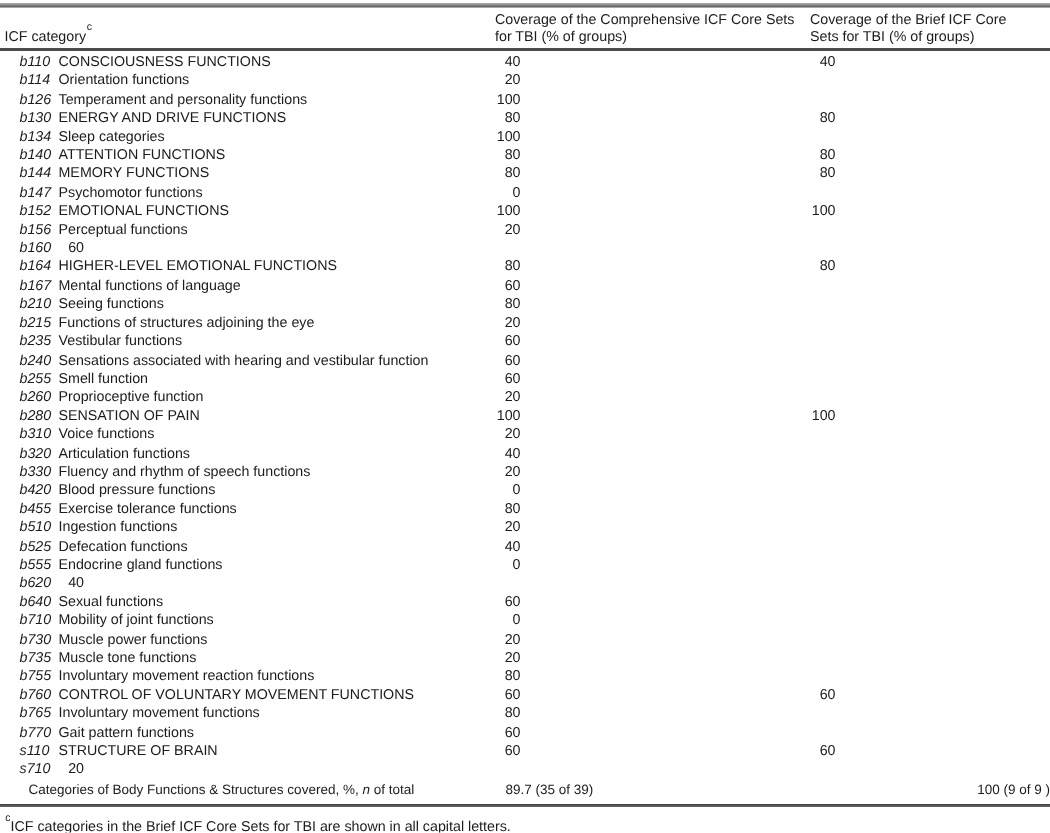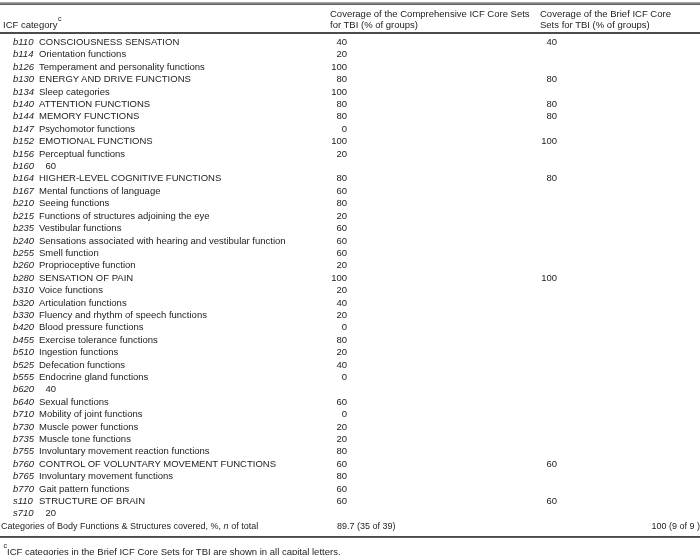--- a/index.html
+++ b/index.html
@@ -74,21 +74,21 @@
 
   
   .summary {
     display: grid;
     grid-template-columns: 330px 210px 160px;
     height: 14px;
     line-height: 13.5px;
     font-size: 9px;
     white-space: nowrap;
   }
-  .summary .s-label { padding-left: 1px; }
+  .summary .s-label { padding-left: 19px; }
   .summary .s-comp  { padding-left: 7px; }
   .summary .s-brief { padding-left: 0; text-align: right; }
   .ital { font-style: italic; }
 
   
   .footnote {
     padding: 5px 0 0 3px;
     font-size: 9.5px;
     line-height: 11px;
   }
@@ -110,21 +110,21 @@
     <div class="th-col3">
       <div class="wrapbox">Coverage of the Brief ICF Core Sets for TBI (% of groups)</div>
     </div>
   </div>
 
   <div class="rule"></div>
 
   <div class="tbody">
   <div class="row">
     <span class="code">b110</span>
-    <span class="label">CONSCIOUSNESS SENSATION</span>
+    <span class="label">CONSCIOUSNESS FUNCTIONS</span>
     <span class="c2"><span class="num">40</span></span>
     <span class="c3"><span class="num">40</span></span>
   </div>
 
   <div class="row">
     <span class="code">b114</span>
     <span class="label">Orientation functions</span>
     <span class="c2"><span class="num">20</span></span>
     <span class="c3"><span class="num"></span></span>
   </div>
@@ -186,21 +186,21 @@
   </div>
 
   <div class="row">
     <span class="code">b160</span>
     <span class="c2"><span class="num">60</span></span>
     <span class="c3"><span class="num"></span></span>
   </div>
 
   <div class="row">
     <span class="code">b164</span>
-    <span class="label">HIGHER-LEVEL COGNITIVE FUNCTIONS</span>
+    <span class="label">HIGHER-LEVEL EMOTIONAL FUNCTIONS</span>
     <span class="c2"><span class="num">80</span></span>
     <span class="c3"><span class="num">80</span></span>
   </div>
 
   <div class="row">
     <span class="code">b167</span>
     <span class="label">Mental functions of language</span>
     <span class="c2"><span class="num">60</span></span>
     <span class="c3"><span class="num"></span></span>
   </div>

